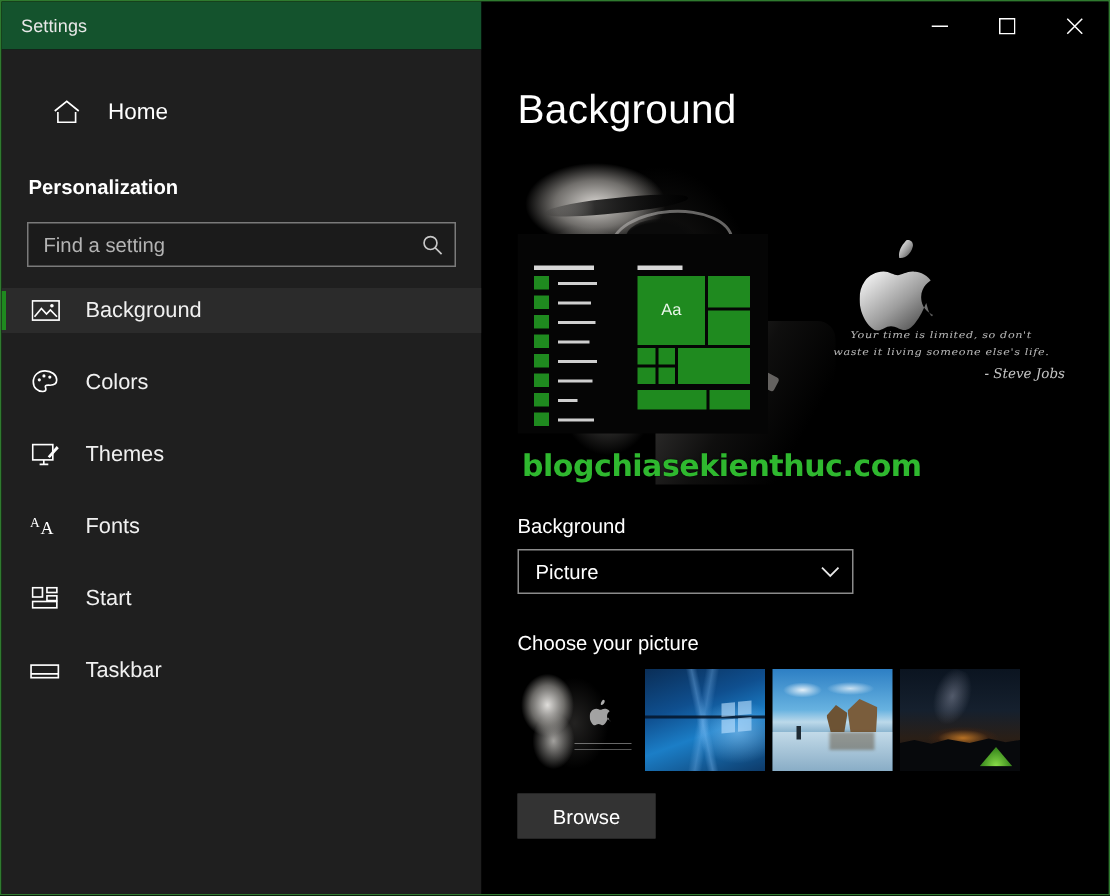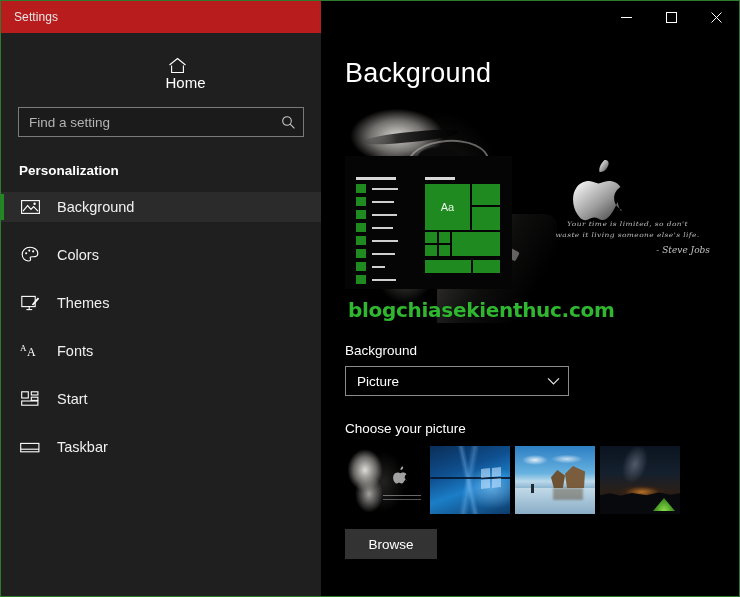--- a/index.html
+++ b/index.html
@@ -29,21 +29,21 @@
   #titlebar {
     position: absolute;
     top: 0; left: 0; right: 0;
     height: 32px;
     display: flex;
     align-items: center;
   }
   #titlebar-left {
     width: 320px;
     height: 32px;
-    background: #b91c1c;
+    background: #14532d;
     display: flex;
     align-items: center;
   }
   #title-text {
     color: #e8e8e8;
     font-size: 12px;
     padding-left: 13px;
     letter-spacing: 0.1px;
   }
   #titlebar-right {
@@ -73,21 +73,20 @@
     bottom: 0;
     background: #1f1f1f;
   }
   #home-row {
     display: flex;
     align-items: center;
     height: 34px;
     margin-top: 24px;
     padding-left: 32px;
     cursor: default;
-    flex-direction: column;
   }
   #home-row .hicon {
     width: 22px;
     display: flex;
     justify-content: center;
   }
   #home-label {
     color: #ffffff;
     font-size: 15px;
     margin-left: 17px;
@@ -585,31 +584,31 @@
     <div id="home-row">
       <span class="hicon">
         <svg width="19" height="17" viewBox="0 0 19 17">
           <path d="M1.5 8 L9.5 1.5 L17.5 8" fill="none" stroke="#ffffff" stroke-width="1.1"></path>
           <path d="M3.6 8.6 V15.5 H15.4 V8.6" fill="none" stroke="#ffffff" stroke-width="1.1"></path>
         </svg>
       </span>
       <span id="home-label">Home</span>
     </div>
 
+    <div id="group-title">Personalization</div>
+
     <div id="search-wrap">
       <input id="search-input" type="text" placeholder="Find a setting" style="">
       <span id="search-icon-btn">
         <svg width="15" height="15" viewBox="0 0 15 15">
           <circle cx="6" cy="6" r="4.3" fill="none" stroke="#c8c8c8" stroke-width="1.1"></circle>
           <path d="M9.2 9.2 L13.4 13.4" stroke="#c8c8c8" stroke-width="1.1" fill="none"></path>
         </svg>
       </span>
     </div>
-
-    <div id="group-title">Personalization</div>
 
     <div id="navlist">
 
       <div class="nav-item selected">
         <span class="accent"></span>
         <span class="nav-icon">
           <svg width="19" height="16" viewBox="0 0 19 16">
             <rect x="0.6" y="1.6" width="17.8" height="12.8" fill="none" stroke="#ffffff" stroke-width="1.1"></rect>
             <path d="M2 12.2 L6.6 6.6 L10 10.4 L12.6 7.6 L17 12.2" fill="none" stroke="#ffffff" stroke-width="1.1"></path>
             <circle cx="13.6" cy="4.8" r="1.2" fill="#ffffff"></circle>

